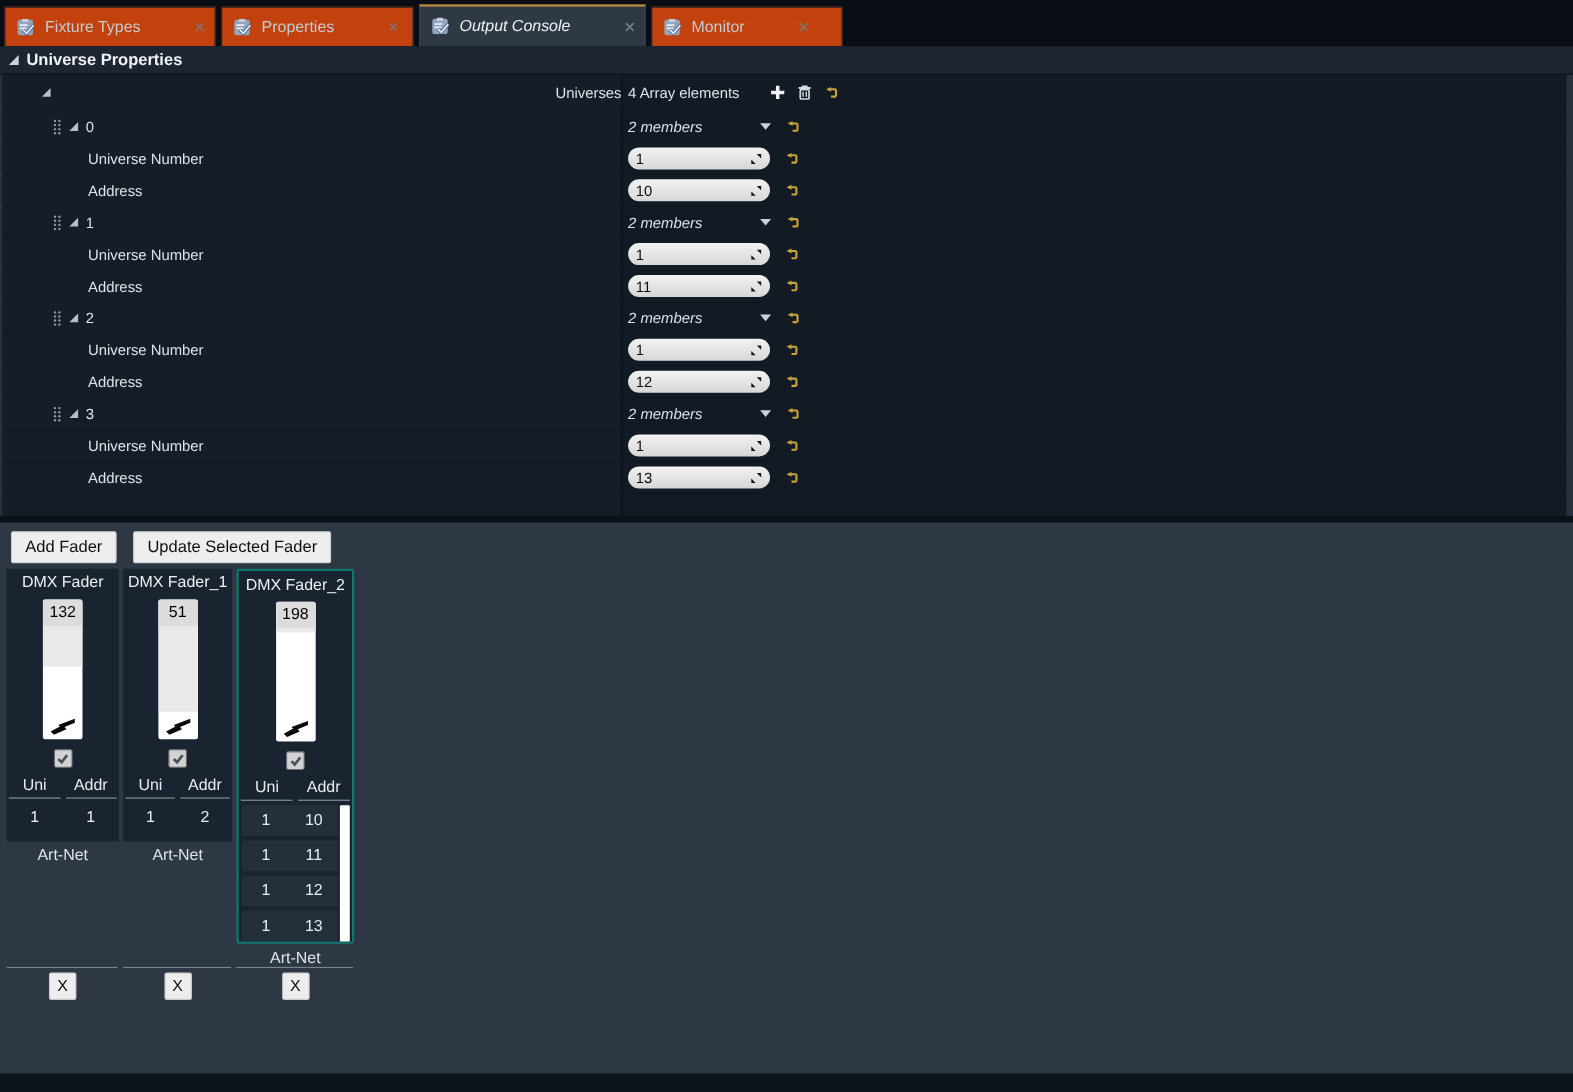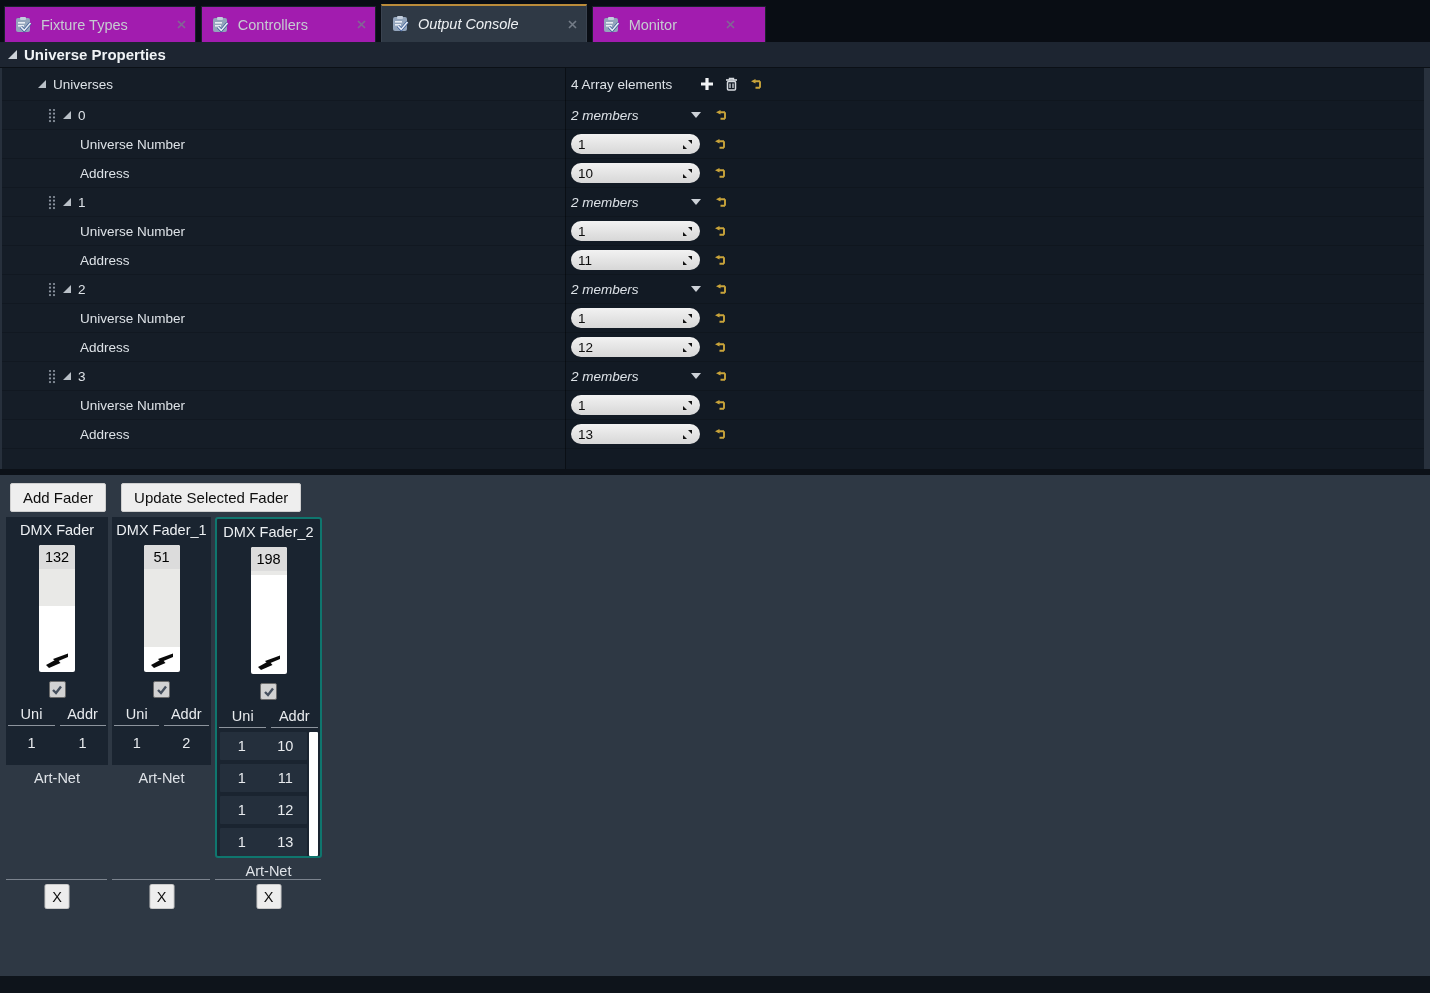--- a/index.html
+++ b/index.html
@@ -4,21 +4,21 @@
 <style>
   * { margin:0; padding:0; box-sizing:border-box; }
   html,body { background:#0e131a; }
   .app { position:relative; width:1430px; height:993px; overflow:hidden;
          font-family:"Liberation Sans", sans-serif; color:#d8dde3; background:#0e131a; }
 
   
   .tabbar { position:absolute; top:0; left:0; right:0; height:42px; background:#090d14;
             display:flex; align-items:flex-end; padding-left:4px; }
   .tab { height:36px; display:flex; align-items:center; gap:9px; padding:0 8px 0 10px;
-         background:#a21caf; border:1px solid #1b222c; border-bottom:none; margin-right:5px;
+         background:#c2410c; border:1px solid #1b222c; border-bottom:none; margin-right:5px;
          font-size:14.5px; color:#c6cbd1; cursor:pointer; }
   .tab.active { background:#2f3945; border-color:#3a4350; border-top:2px solid #bb8c3a;
                 color:#eef1f4; height:38px; }
   .tab .lbl { white-space:nowrap; }
   .tab .spacer { width:30px; }
   .tabicon { width:17px; height:16px; flex:0 0 auto; }
   .closex { width:11px; height:11px; opacity:.75; }
 
   .t1{flex:0 0 178px;} .t2{flex:0 0 178px;} .t3{flex:0 0 175px;} .t4{flex:0 0 182px;font-style:italic;} .t5{flex:0 0 174px;}
 
@@ -34,21 +34,21 @@
   .props-body { position:absolute; top:68px; left:0; right:0; height:401px; background:#151d27;
                 border-left:2px solid #27303c; }
   .vcol-bg { position:absolute; top:0; bottom:0; left:563px; right:0; background:#121a24;
              border-left:1px solid #0a0f15; }
   .props-scroll { position:absolute; top:0; bottom:0; right:0; width:6px; background:#28313d; }
   .prow { position:relative; display:flex; align-items:center; height:29px;
           border-bottom:1px solid rgba(0,0,0,0.15); }
   .prow.first { height:33px; }
   .pname { flex:0 0 563px; display:flex; align-items:center; gap:7px; font-size:13.5px; color:#dde2e7; }
   .pval  { flex:1; display:flex; align-items:center; padding-left:6px; font-size:13.5px; color:#dde2e7; }
-  .ind1 { padding-left:36px; } .ind2 { padding-left:46px; } .ind3 { padding-left:78px; }
+  .ind1 { padding-left:36px;justify-content:space-between; } .ind2 { padding-left:46px; } .ind3 { padding-left:78px; }
   .dots { width:8px; height:15px; flex:0 0 auto; }
   .sumtext { width:128px; }
   .memtext { width:120px;font-style:italic; }
   .icnbtn { display:flex; align-items:center; justify-content:center; width:16px; height:16px; margin-right:8px; cursor:pointer; }
   .caret { width:0; height:0; border-left:5px solid transparent; border-right:5px solid transparent;
            border-top:6px solid #ccd1d7; margin-right:11px; cursor:pointer; }
 
   .spinfield { width:129px; height:20px; background:linear-gradient(#f2f2f2,#d7d7d7);
                border-radius:10px; display:flex; align-items:center; padding:0 7px;
                color:#0d0d0d; font-size:13.5px; margin-right:11px; cursor:text; }
@@ -130,21 +130,21 @@
     </div>
     <div class="tab t3">
       <svg class="tabicon" viewBox="0 0 17 16">
           <rect x="1" y="1" width="14" height="14" rx="2" fill="#93a5bc"></rect>
           <rect x="5" y="0" width="6" height="3" rx="1" fill="#c3cedd"></rect>
           <rect x="3" y="5" width="7" height="1.6" fill="#e8edf4"></rect>
           <rect x="3" y="8" width="6" height="1.6" fill="#e8edf4"></rect>
           <path d="M6 10 l3.2 3.4 L15.5 6" stroke="#3e5f98" stroke-width="3" fill="none"></path>
           <path d="M6 10 l3.2 3.4 L15.5 6" stroke="#e9eef6" stroke-width="1.6" fill="none"></path>
         </svg>
-      <span class="lbl">Controllers</span>
+      <span class="lbl">Properties</span>
       <span class="spacer"></span>
       <svg class="closex" viewBox="0 0 11 11">
           <path d="M2 2 L9 9 M9 2 L2 9" stroke="#77808c" stroke-width="1.6"></path>
         </svg>
     </div>
     <div class="tab t4 active">
       <svg class="tabicon" viewBox="0 0 17 16">
           <rect x="1" y="1" width="14" height="14" rx="2" fill="#93a5bc"></rect>
           <rect x="5" y="0" width="6" height="3" rx="1" fill="#c3cedd"></rect>
           <rect x="3" y="5" width="7" height="1.6" fill="#e8edf4"></rect>

